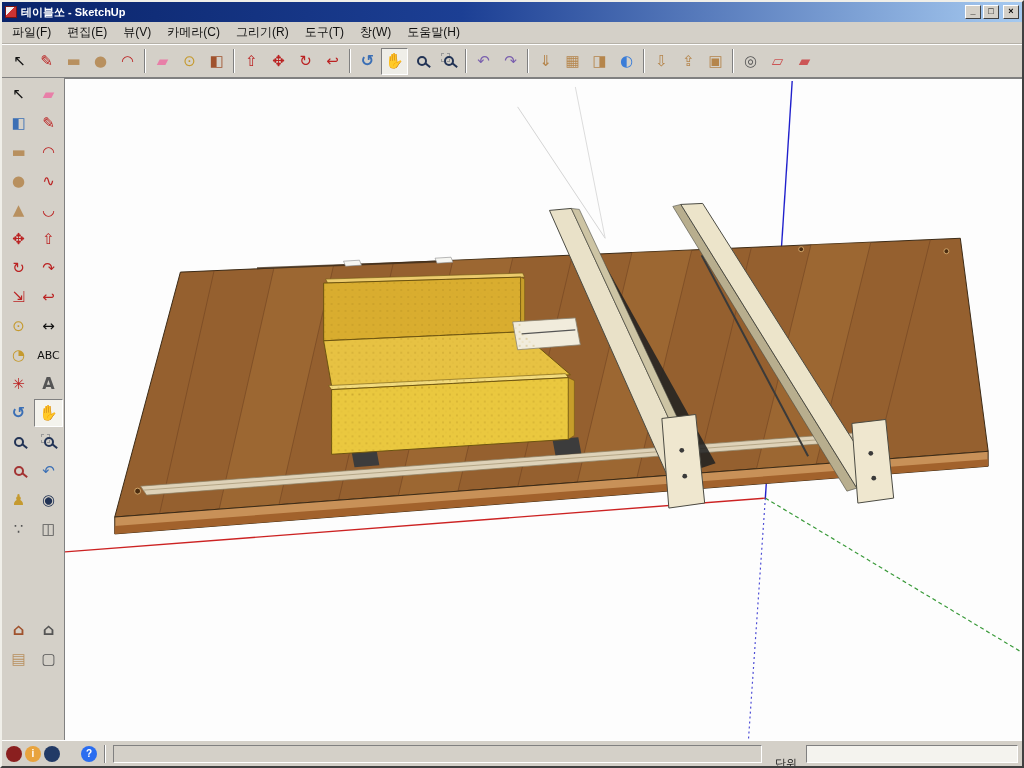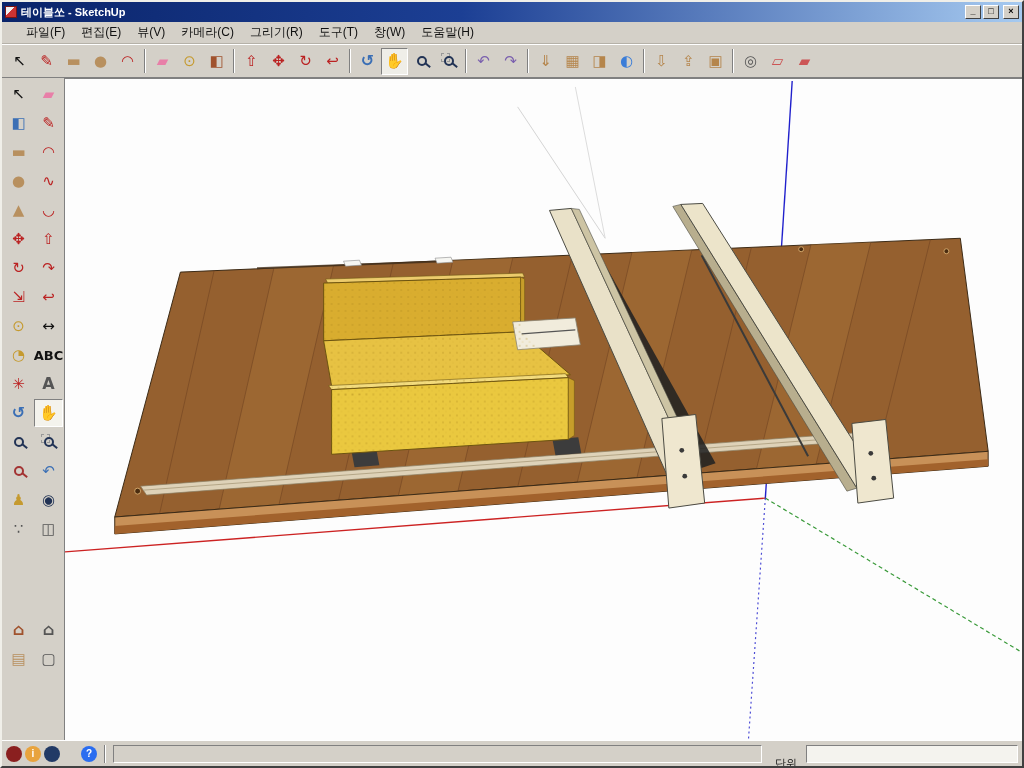--- a/index.html
+++ b/index.html
@@ -13,35 +13,35 @@
               display:flex; align-items:center; padding:0 3px; color:#fff; }
   .app-icon { width:12px; height:12px; margin-right:4px;
               background:linear-gradient(135deg,#f2f2f2 0 42%,#cc3333 42% 100%); border:1px solid #7a1414; }
   .title-text { font-size:11px; font-weight:bold; flex:1; white-space:nowrap; }
   .win-btn { width:16px; height:14px; margin-left:2px; background:#d4d0c8;
              border:1px solid; border-color:#fff #404040 #404040 #fff;
              font-size:9px; line-height:11px; text-align:center; color:#000; font-weight:bold; }
   .win-btn.close { margin-left:4px; }
 
   
-  .menubar { height:20px; flex:0 0 22px; display:flex; align-items:center; padding-left:16px;
+  .menubar { height:20px; flex:0 0 22px; display:flex; align-items:center; padding-left:2px;
              border-bottom:1px solid #b5b1a8; }
   .menu-item { font-size:12px; padding:3px 8px; color:#111; }
 
   
   .toolbar { height:34px; flex:0 0 34px; display:flex; align-items:center; padding:2px 4px;
              border-top:1px solid #fff; border-bottom:1px solid #808080; }
   .tb-btn { width:27px; height:27px; display:flex; align-items:center; justify-content:center;
             border:1px solid transparent; }
   .tb-btn.active { border-color:#808080 #fff #fff #808080; background:#efeee8; }
   .sep { width:2px; height:24px; margin:0 3px; border-left:1px solid #808080; border-right:1px solid #fff; }
 
   
   .g { font-size:15px; line-height:1; font-family:"DejaVu Sans",sans-serif; }
-  .g.txt { font-size:13px; font-weight:bold; }
+  .g.txt { font-size:11px; font-weight:normal; }
   .g.big { font-size:16px; font-weight:bold; }
   .c-black{color:#111} .c-red{color:#bb2222} .c-tan{color:#b8905f} .c-pink{color:#e87fa8}
   .c-gold{color:#c59a2f} .c-rust{color:#a0522d} .c-blue{color:#3b6fb5} .c-sand{color:#b5854b}
   .c-purple{color:#7a5fae} .c-gblue{color:#3b7dd8} .c-sec{color:#cc5555} .c-dark{color:#555}
   .c-navy{color:#223355}
 
   .mag { width:10px; height:10px; border:2px solid #223355; border-radius:50%; position:relative; display:inline-block; }
   .mag::after { content:""; position:absolute; width:7px; height:2px; background:#223355;
                 right:-6px; bottom:-2px; transform:rotate(40deg); }
   .mag.winv::before { content:""; position:absolute; left:-5px; top:-5px; width:7px; height:7px; border:1px dashed #999; }

